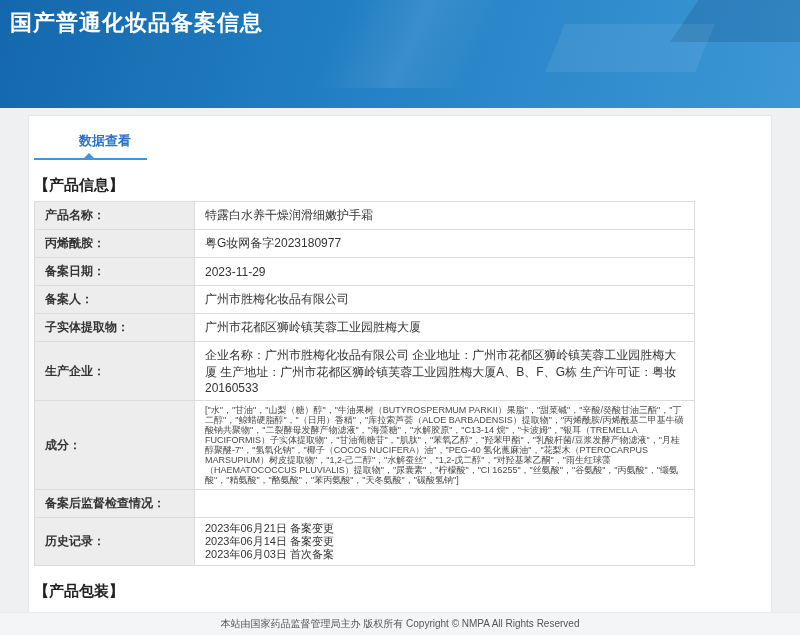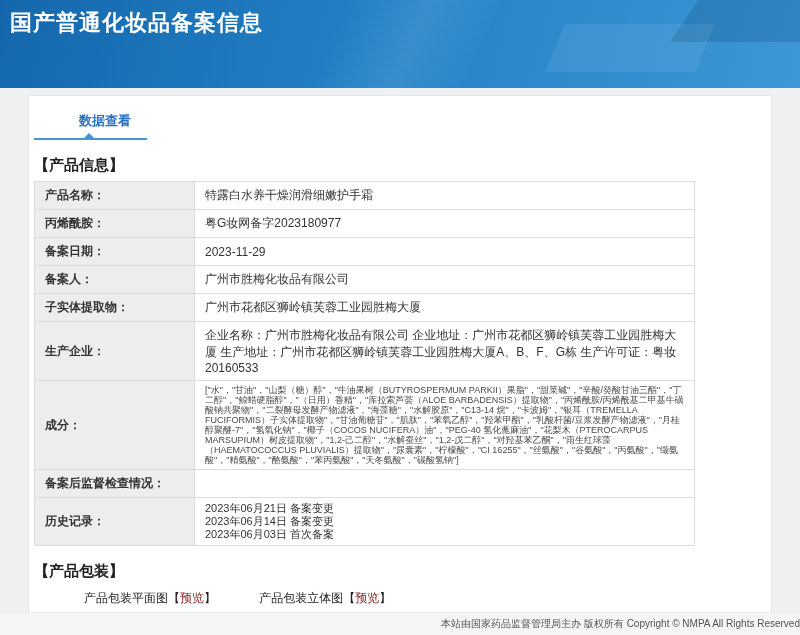--- a/index.html
+++ b/index.html
@@ -5,21 +5,21 @@
   * { box-sizing: border-box; }
   html,body { margin:0; padding:0; }
   body {
     width:800px; height:635px;
     background:#eef0f1;
     font-family:"Liberation Sans","DejaVu Sans",sans-serif;
     position:relative; overflow:hidden;
   }
   
   .header {
-    height:88px;
+    height:108px;
     background:linear-gradient(105deg,#1467ad 0%,#2380c4 45%,#3d97d6 100%);
     position:relative; overflow:hidden;
   }
   .header .d1 { position:absolute; right:0; top:0; width:130px; height:42px;
     background:rgba(8,48,96,0.18); clip-path:polygon(22% 0,100% 0,100% 100%,0 100%); }
   .header .d2 { position:absolute; right:95px; top:24px; width:150px; height:48px;
     background:rgba(255,255,255,0.07); transform:skewX(-22deg); }
   .header .d3 { position:absolute; left:240px; top:0; width:340px; height:88px;
     background:linear-gradient(115deg, rgba(255,255,255,0) 30%, rgba(255,255,255,0.09) 50%, rgba(255,255,255,0) 70%); }
   .header h1 {
@@ -50,21 +50,21 @@
   
   .pkg-line { margin:9px 0 0 52px; font-size:12px; color:#222; }
   .pkg-item { margin-right:40px; }
   .link { color:#7f1d1d; text-decoration:none; cursor:pointer; }
   .std-row { margin:15px 0 0 2px; font-size:12px; color:#222; }
   .std-row .sec { font-weight:bold; margin-right:6px; }
   
   .footer {
     position:absolute; bottom:0; left:0; width:800px; height:23px;
     background:#f4f5f7; border-top:1px solid #e8eaec;
-    text-align:right; font-size:10px; color:#555; line-height:22px;
+    text-align:center; font-size:10px; color:#555; line-height:22px;
   }
 </style>
 </head>
 <body>
 
 <div class="header">
   <div class="d1"></div>
   <div class="d2"></div>
   <div class="d3"></div>
   <h1>国产普通化妆品备案信息</h1>

